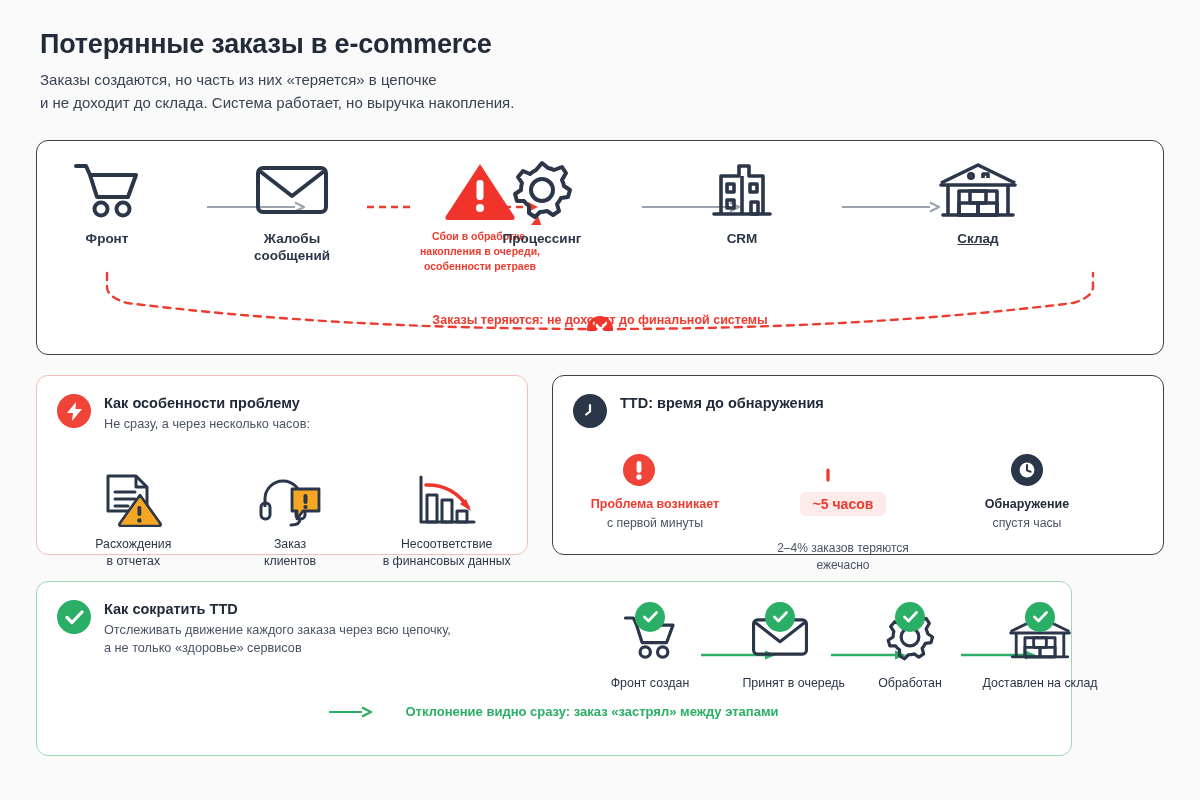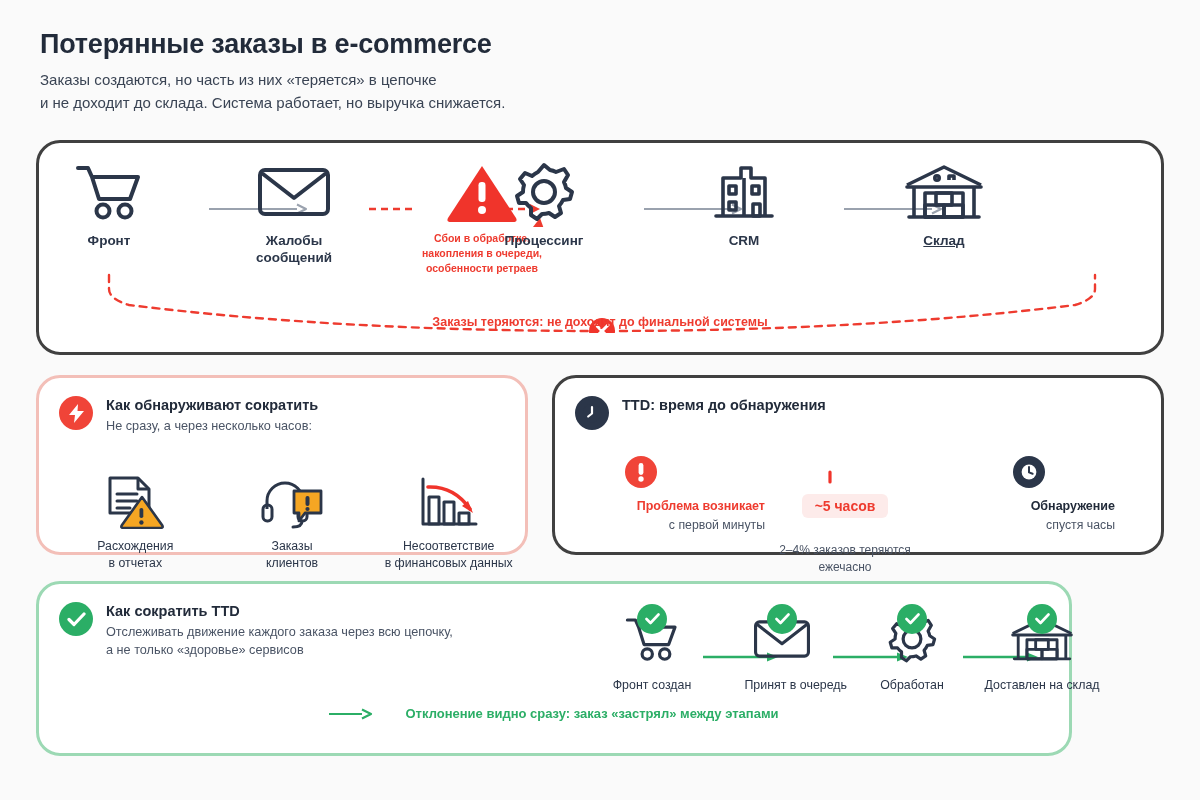--- a/index.html
+++ b/index.html
@@ -20,21 +20,21 @@
   }
   .subtitle {
     margin-top: 9px; font-size: 15px; line-height: 1.5; color: #3A4454;
     font-weight: 400;
   }
   .subtitle span { display: block; }
 
   
   .card {
     position: absolute; background: #FFFFFF;
-    border: 3px solid #404040; border-radius: 24px;
+    border: 1px solid #404040; border-radius: 12px;
   }
   .card.red   { border-color: #F3BFB8; }
   .card.green { border-color: #9CD9B4; }
 
   #pipeline-card { left: 36px; top: 140px; width: 1128px; height: 215px; }
   #detect-card   { left: 36px; top: 375px; width: 492px; height: 180px; }
   #ttd-card      { left: 552px; top: 375px; width: 612px; height: 180px; }
   #reduce-card   { left: 36px; top: 581px; width: 1036px; height: 175px; }
 
   
@@ -84,21 +84,21 @@
 
   
   .ttd-wrap { position: absolute; left: 20px; top: 72px; width: 574px; height: 100px; }
   .ttd-line-svg { position: absolute; left: 0; top: 0; }
   .ttd-dot {
     position: absolute; border-radius: 50%;
     display: flex; align-items: center; justify-content: center;
   }
   .ttd-start { width: 32px; height: 32px; background: #F04438; left: 50px; top: 6px; }
   .ttd-end   { width: 32px; height: 32px; background: #2B3649; left: 438px; top: 6px; }
-  .ttd-lbl { position: absolute; text-align: right; }
+  .ttd-lbl { position: absolute; text-align: center; }
   .ttd-lbl .l1 { font-size: 12.5px; font-weight: bold; line-height: 1.35; }
   .ttd-lbl .l2 { font-size: 12.3px; color: #4A5465; line-height: 1.4; margin-top: 2px; }
   #ttd-start-lbl { left: -26px; top: 48px; width: 216px; }
   #ttd-start-lbl .l1 { color: #EE3B2F; }
   #ttd-end-lbl   { left: 368px; top: 48px; width: 172px; }
   #ttd-end-lbl .l1 { color: #222B3A; }
   .ttd-mid { position: absolute; left: 180px; top: 44px; width: 180px; text-align: center; }
   .ttd-chip {
     display: inline-block; background: #FDEBEA; color: #EE3B2F;
     font-size: 14px; font-weight: bold; padding: 4px 13px; border-radius: 6px;
@@ -125,21 +125,21 @@
 </style>
 </head>
 <body>
 
 <div class="page">
 
   <div class="header">
     <div class="title">Потерянные заказы в e-commerce</div>
     <div class="subtitle">
       <span>Заказы создаются, но часть из них «теряется» в цепочке</span>
-      <span>и не доходит до склада. Система работает, но выручка снижается.</span>
+      <span>и не доходит до склада. Система работает, но выручка накопления.</span>
     </div>
   </div>
 
   <div class="card" id="pipeline-card">
 
     <div class="pipe-row">
 
       <svg class="arrow-grey" style="left:170px; top:42px;" width="100" height="12">
         <line x1="0" y1="6" x2="88" y2="6" stroke="#9AA2AE" stroke-width="2"></line>
         <path d="M88 1.5 L97 6 L88 10.5" fill="none" stroke="#9AA2AE" stroke-width="2" stroke-linejoin="round"></path>
@@ -239,21 +239,21 @@
               <rect x="20" y="40" width="7" height="8"></rect>
               <rect x="44" y="42" width="7" height="12"></rect>
             </g>
           </svg>
         </div>
         <div class="label">
           <span>CRM</span>
         </div>
       </div>
 
-      <div class="node" style="left:840px; top:0;text-decoration:underline;">
+      <div class="node" style="left:876px; top:0;text-decoration:underline;">
         <div class="glyph">
           <svg width="82" height="58" viewBox="0 0 82 58">
             <g fill="none" stroke="#2B3649" stroke-width="3.6" stroke-linejoin="round">
               <path d="M4 22 L41 4 L78 22"></path>
               <line x1="4" y1="24" x2="78" y2="24" stroke-linecap="round"></line>
               <path d="M11 24 V54 M71 24 V54"></path>
               <line x1="6" y1="54" x2="76" y2="54" stroke-linecap="round"></line>
               <rect x="22" y="30" width="38" height="24"></rect>
               <rect x="33" y="30" width="16" height="12"></rect>
               <rect x="22" y="42" width="19" height="12"></rect>
@@ -280,21 +280,21 @@
   </div>
 
   <div class="card red" id="detect-card">
     <div class="card-head">
       <div class="badge red">
         <svg width="17" height="19" viewBox="0 0 17 19">
           <path d="M10 0 L1 11 H7 L6 19 L16 7 H9.5 Z" fill="#FFFFFF"></path>
         </svg>
       </div>
       <div class="texts">
-        <div class="card-title">Как обнаруживают сократить</div>
+        <div class="card-title">Как особенности проблему</div>
         <div class="card-sub">Не сразу, а через несколько часов:</div>
       </div>
     </div>
 
     <div class="detect-items">
 
       <div class="ditem">
         <div class="dglyph">
           <svg width="58" height="54" viewBox="0 0 58 54">
             <g fill="none" stroke="#2B3649" stroke-width="3" stroke-linejoin="round">
@@ -323,21 +323,21 @@
               <rect x="2" y="30" width="9" height="16" rx="4.2"></rect>
               <rect x="37" y="30" width="9" height="16" rx="4.2"></rect>
               <path d="M41 46 Q41 52 32 52" stroke-linecap="round"></path>
             </g>
             <path d="M33 16 H60 V38 H44 L38 46 V38 H33 Z" fill="#F5A623" stroke="#2B3649" stroke-width="2.8" stroke-linejoin="round"></path>
             <rect x="44.5" y="21" width="4" height="10" rx="1.9" fill="#2B3649"></rect>
             <circle cx="46.5" cy="34" r="2.1" fill="#2B3649"></circle>
           </svg>
         </div>
         <div class="dlabel">
-          <span>Заказы</span>
+          <span>Заказ</span>
           <span>клиентов</span>
         </div>
       </div>
 
       <div class="ditem">
         <div class="dglyph">
           <svg width="62" height="54" viewBox="0 0 62 54">
             <g fill="none" stroke="#2B3649" stroke-width="3" stroke-linejoin="round">
               <path d="M5 4 V49 H58" stroke-linecap="round"></path>
               <rect x="11" y="22" width="10" height="27"></rect>

